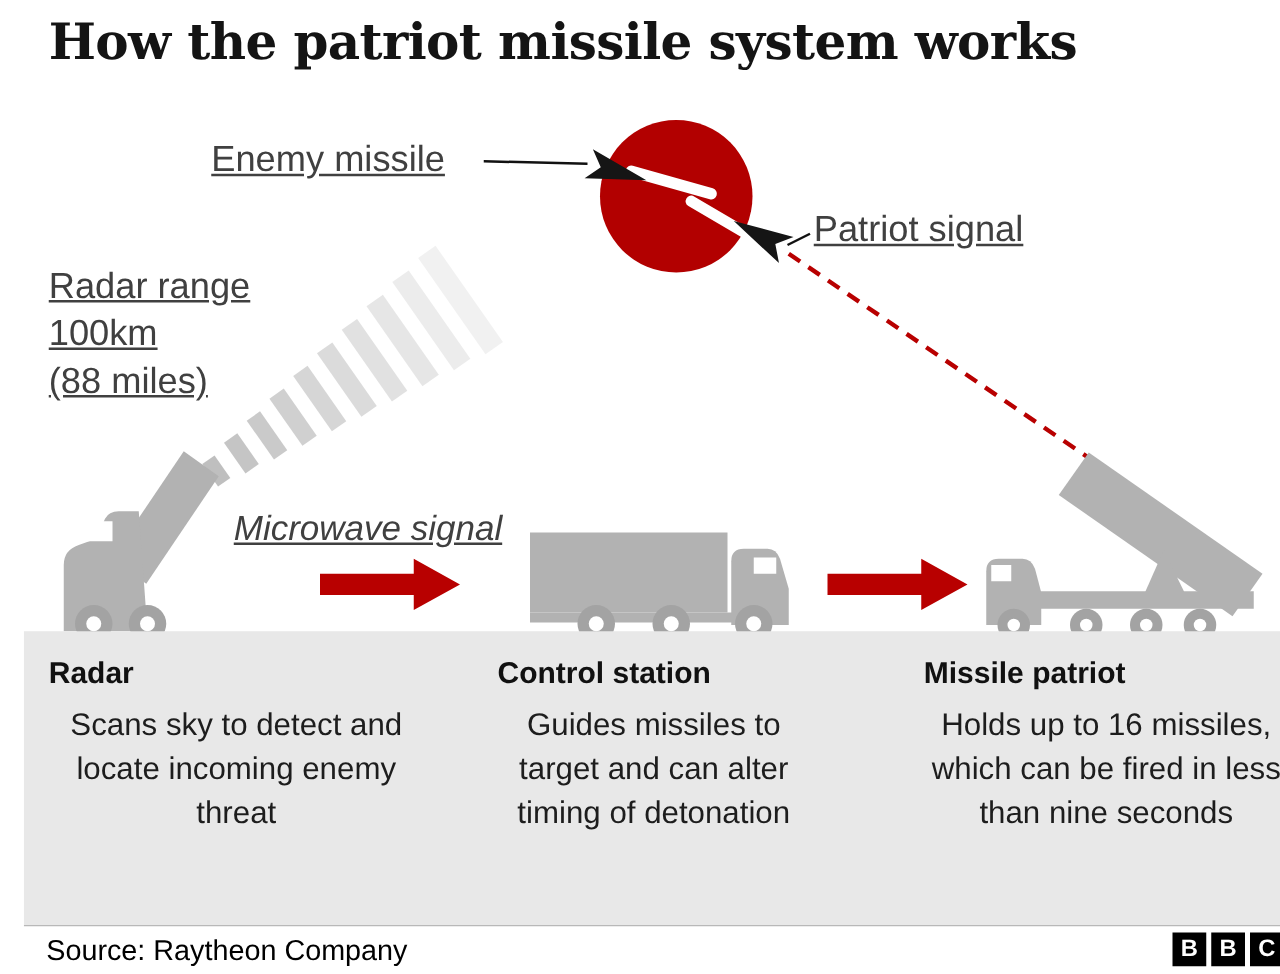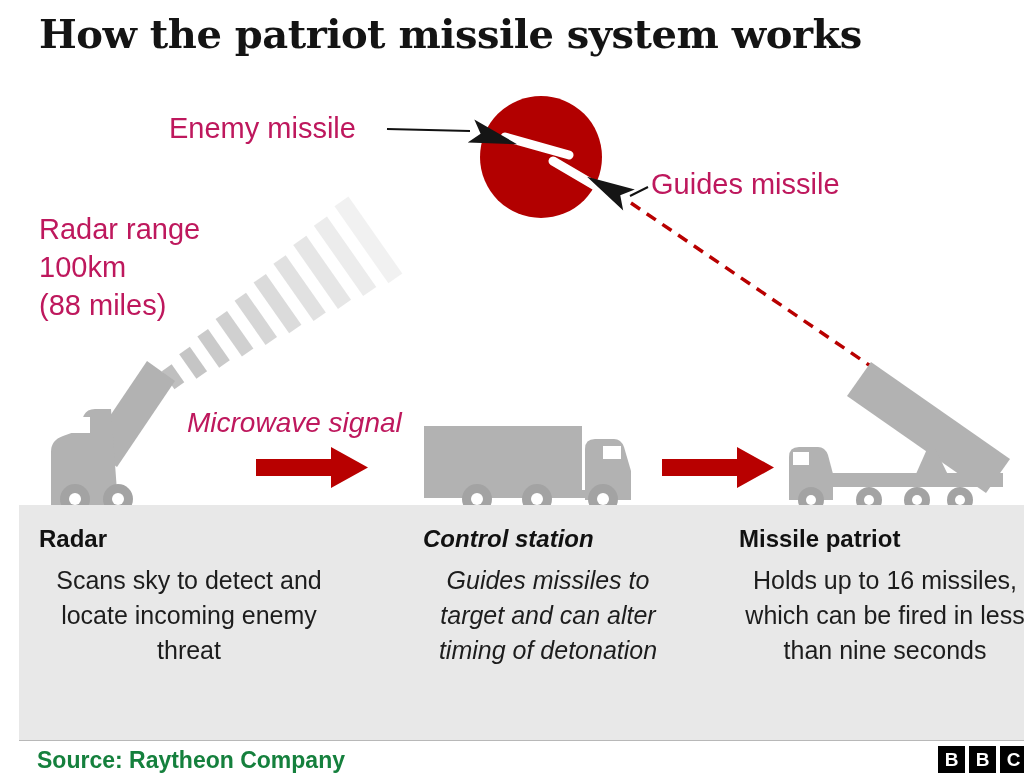--- a/index.html
+++ b/index.html
@@ -1,35 +1,35 @@
 <!DOCTYPE html>
 <html><head>
 <meta charset="utf-8">
 <style>
   html,body{margin:0;padding:0;background:#ffffff;}
   .canvas{position:relative;width:1024px;height:779px;background:#fff;overflow:hidden;
           font-family:"Liberation Sans",sans-serif;color:#1d1d1d;margin-left:19px;}
   .title{position:absolute;left:20px;top:10px;margin:0;
          font-family:"DejaVu Serif",serif;font-size:40px;font-weight:700;color:#141414;letter-spacing:-0.5px;}
   .art{position:absolute;left:0;top:0;width:1024px;height:779px;}
-  .label{position:absolute;font-size:29px;color:#be185d;line-height:1.18;}
+  .label{position:absolute;font-size:29px;color:#404040;line-height:1.18;text-decoration:underline;}
   .label.enemy{left:150px;top:111px;}
   .label.patriot{left:632px;top:167px;}
   .label.radar-range{left:20px;top:210px;line-height:38px;}
   .label.microwave{left:168px;top:406px;font-style:italic;font-size:28px;text-align:right;}
   .panel{position:absolute;left:0;top:505px;width:1024px;height:235px;background:#e8e8e8;}
   .col{position:absolute;top:20px;}
   .col.c1{left:20px;width:300px;}
-  .col.c2{left:404px;width:250px;font-style:italic;}
+  .col.c2{left:379px;width:250px;}
   .col.c3{left:720px;width:292px;}
   .col h2{margin:0 0 9px 0;font-size:24px;font-weight:700;color:#111;line-height:1.2;}
   .col p{margin:0;font-size:25px;line-height:1.4;color:#1d1d1d;text-align:center;}
   .footer{position:absolute;left:0;top:740px;width:1024px;height:39px;background:#fff;
           border-top:1px solid #b8b8b8;box-sizing:border-box;}
-  .source{position:absolute;left:18px;top:6px;font-size:23px;color:#15803d;font-weight:bold;}
+  .source{position:absolute;left:18px;top:6px;font-size:23px;color:#000000;}
   .bbc{position:absolute;right:16px;top:5px;display:flex;gap:4px;}
   .bbc .block{width:27px;height:27px;background:#000;color:#fff;font-weight:700;font-size:19px;
               display:flex;align-items:center;justify-content:center;}
 </style>
 </head>
 <body>
 
 <div class="canvas">
 
   <h1 class="title">How the patriot missile system works</h1>
@@ -102,21 +102,21 @@
     <path d="M48 12 L0 0 L10 12 L0 24 Z" transform="translate(452,131) rotate(16) translate(0,-12)" fill="#151515"></path>
     <path d="M48 12 L0 0 L10 12 L0 24 Z" transform="translate(610,200) rotate(-151) translate(0,-12)" fill="#151515"></path>
 
     <g stroke="#111111" stroke-width="2">
       <line x1="368" y1="129" x2="451" y2="131"></line>
       <line x1="611" y1="196" x2="629" y2="187"></line>
     </g>
   </svg>
 
   <div class="label enemy">Enemy missile</div>
-  <div class="label patriot">Guides missile</div>
+  <div class="label patriot">Patriot signal</div>
   <div class="label radar-range">
     <div>Radar range</div>
     <div>100km</div>
     <div>(88 miles)</div>
   </div>
   <div class="label microwave">Microwave signal</div>
 
   <div class="panel">
     <div class="col c1">
       <h2>Radar</h2>

